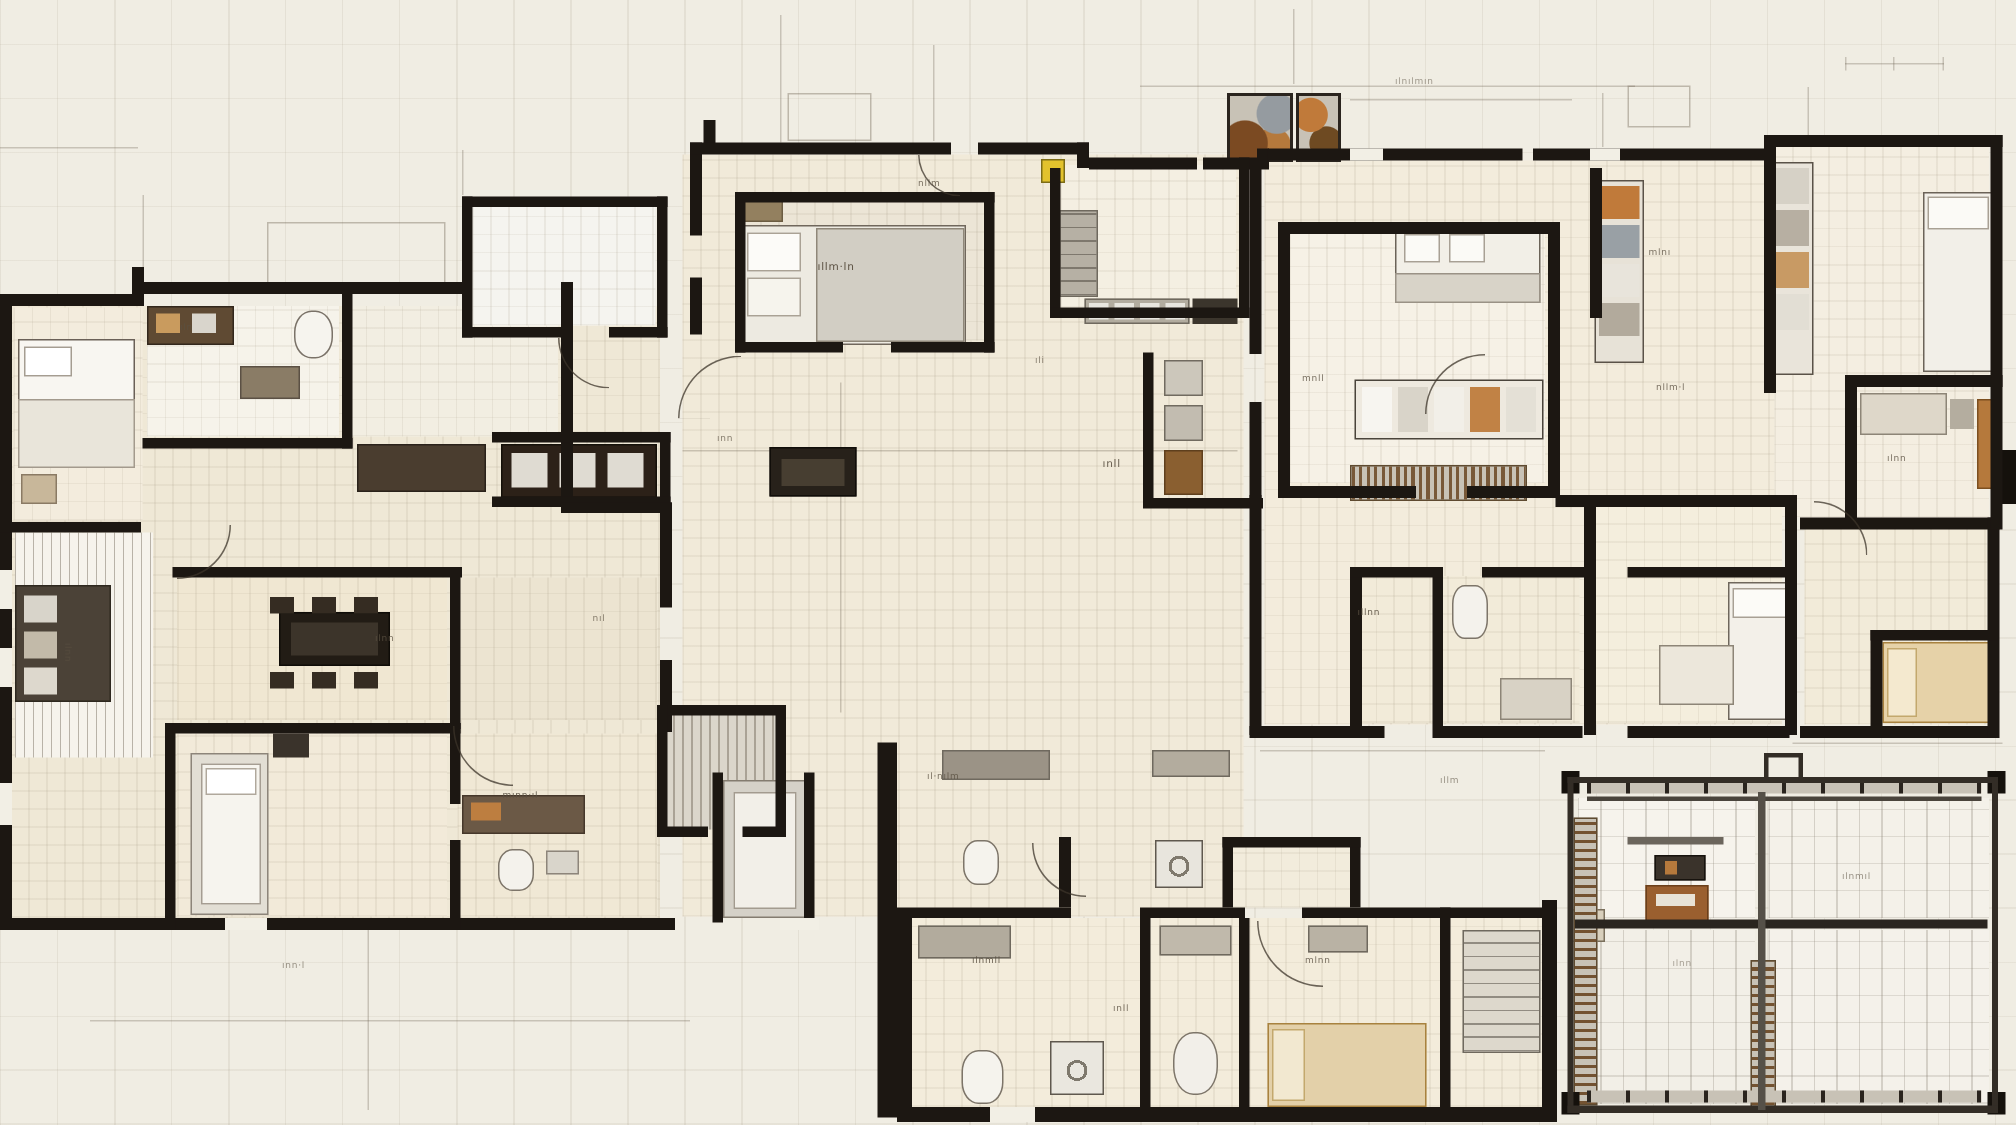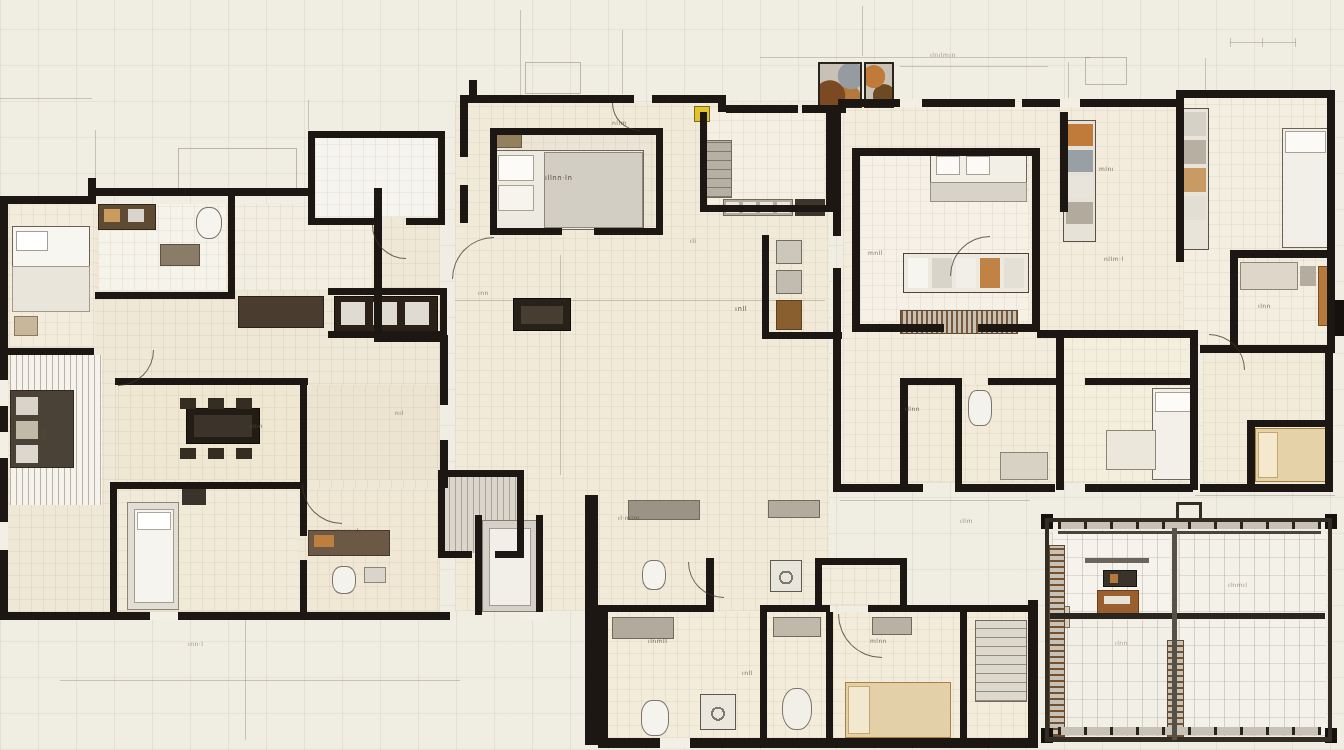--- a/index.html
+++ b/index.html
@@ -333,21 +333,21 @@
       <div class="el arc" style="left: 452px; top: 237px; width: 42px; height: 42px; transform: rotate(90deg);"></div>
       <div class="el arc" style="left: 302px; top: 484px; width: 40px; height: 40px; transform: rotate(0deg);"></div>
       <div class="el arc" style="left: 838px; top: 614px; width: 44px; height: 44px; transform: rotate(0deg);"></div>
       <div class="el arc" style="left: 950px; top: 236px; width: 40px; height: 40px; transform: rotate(90deg);"></div>
       <div class="el arc" style="left: 1209px; top: 334px; width: 36px; height: 36px; transform: rotate(180deg);"></div>
       <div class="el arc" style="left: 688px; top: 562px; width: 36px; height: 36px; transform: rotate(0deg);"></div>
       <div class="el arc" style="left: 118px; top: 350px; width: 36px; height: 36px; transform: rotate(270deg);"></div>
       <div class="el arc" style="left: 612px; top: 103px; width: 28px; height: 28px; transform: rotate(0deg);"></div>
     </div>
   <div class="el" id="layer-labels" style="left:0;top:0;width:100%;height:100%">
-      <span class="el lbl" style="left: 545px; top: 175px; font-size: 7px; opacity: 1;">ıllnn·ln</span>
+      <span class="el lbl" style="left: 545px; top: 175px; font-size: 7px; opacity: 1;">ıllm·ln</span>
       <span class="el lbl" style="left: 612px; top: 120px; font-size: 6px; opacity: 0.8;">nllm</span>
       <span class="el lbl" style="left: 735px; top: 306px; font-size: 7px; opacity: 0.9;">ınll</span>
       <span class="el lbl" style="left: 868px; top: 250px; font-size: 6px; opacity: 0.8;">mnll</span>
       <span class="el lbl" style="left: 905px; top: 406px; font-size: 6px; opacity: 0.9;">ıllnn</span>
       <span class="el lbl" style="left: 930px; top: 52px; font-size: 6px; opacity: 0.55;">ılnılmın</span>
       <span class="el lbl" style="left: 1099px; top: 166px; font-size: 6px; opacity: 0.8;">mlnı</span>
       <span class="el lbl" style="left: 1104px; top: 256px; font-size: 6px; opacity: 0.8;">nllm·l</span>
       <span class="el lbl" style="left: 250px; top: 423px; font-size: 6px; opacity: 0.8;">ılnn</span>
       <span class="el lbl" style="left: 335px; top: 528px; font-size: 6px; opacity: 0.9;">mınn·ıl</span>
       <span class="el lbl" style="left: 120px; top: 216px; font-size: 6px; opacity: 0.8;">ıln</span>

